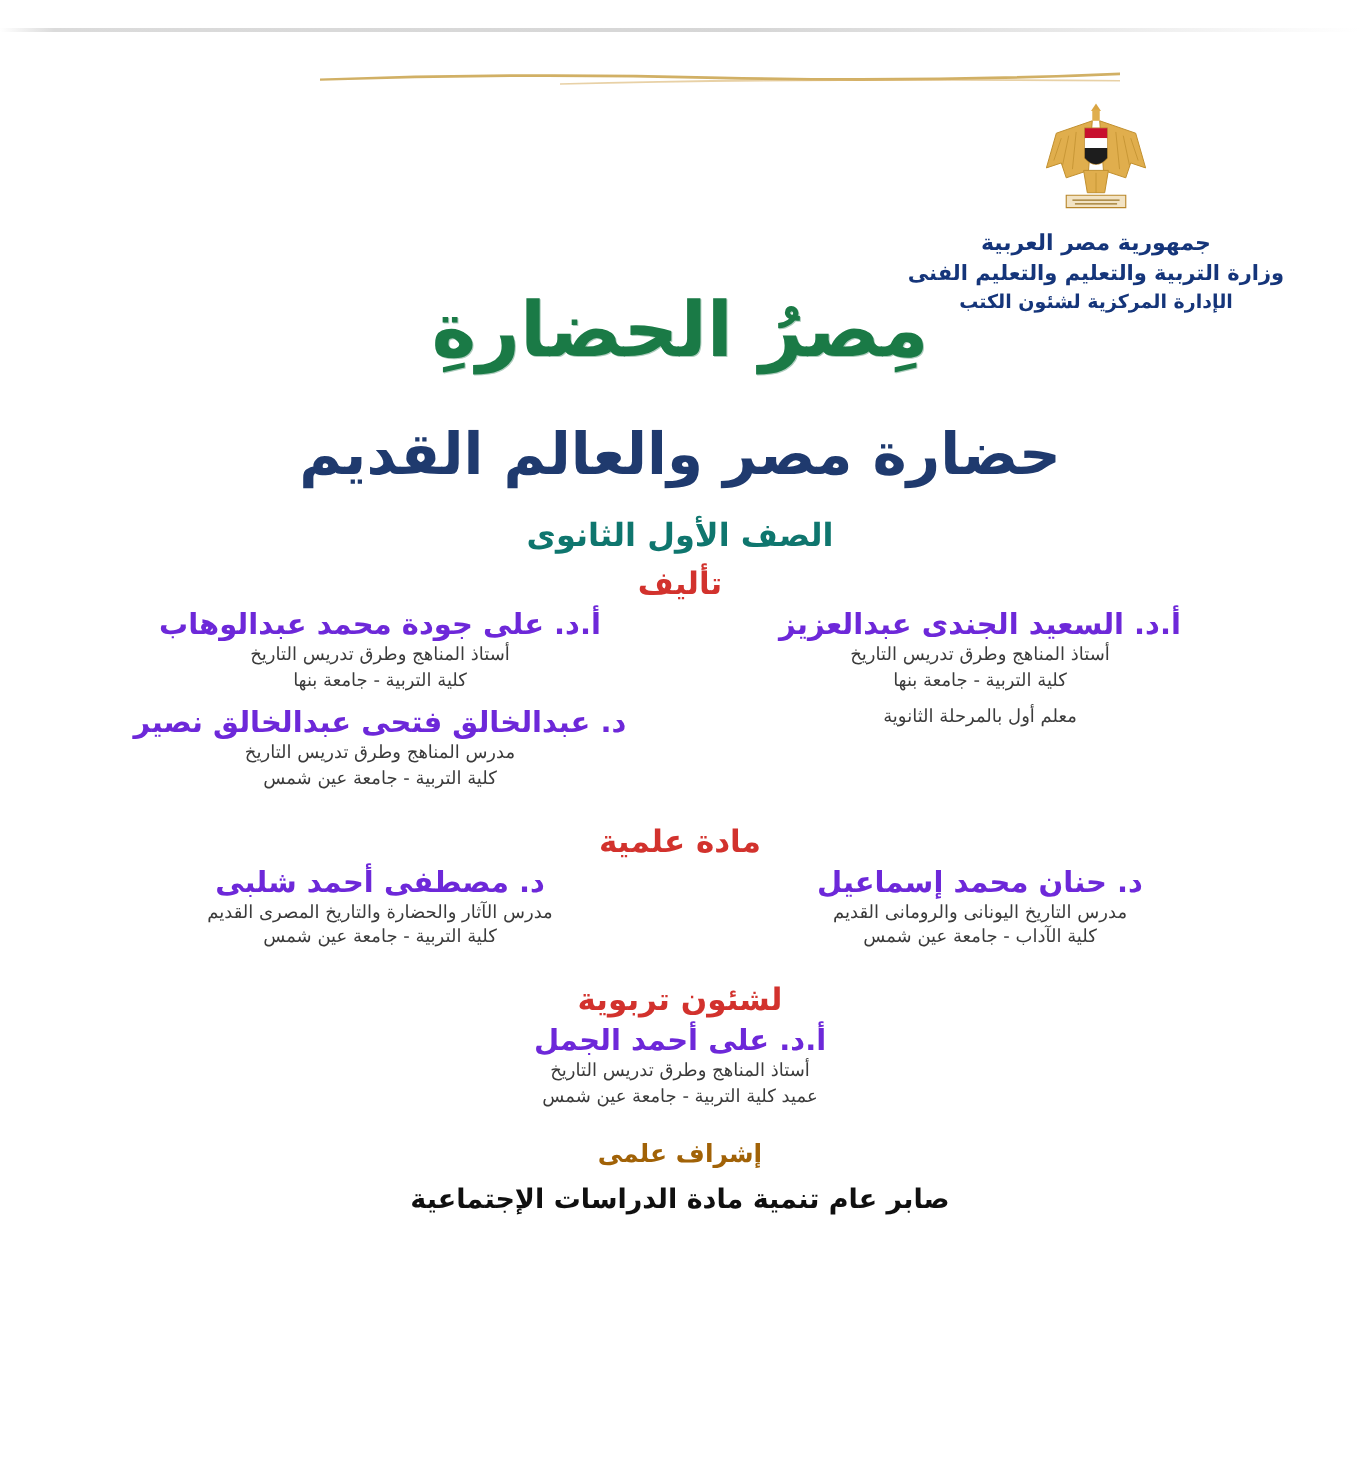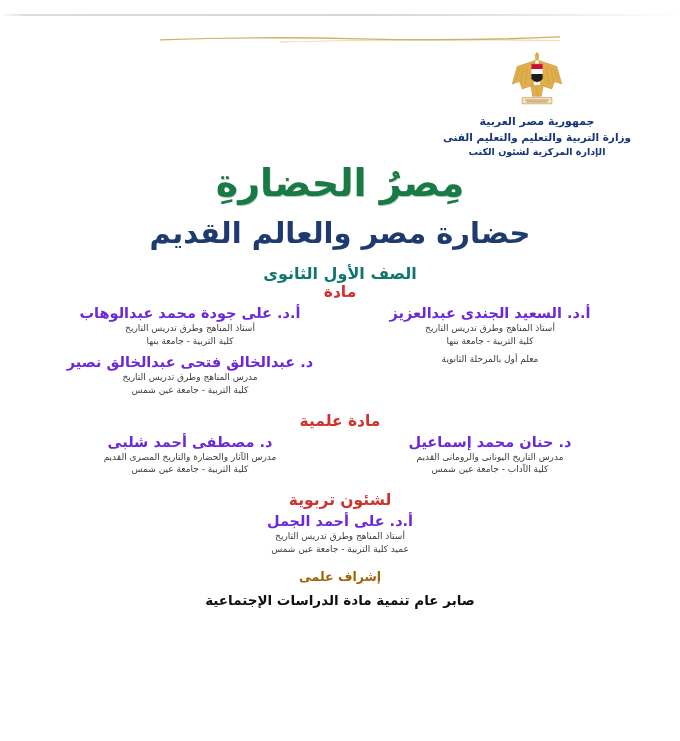--- a/index.html
+++ b/index.html
@@ -45,21 +45,21 @@
     left: 160px;
     width: 400px;
     height: 10px;
   }
   .swash svg { display: block; width: 100%; height: 100%; }
 
   
   .emblem-block {
     position: absolute;
     top: 48px;
-    right: 28px;
+    right: 17px;
     width: 230px;
     text-align: center;
   }
   .emblem {
     width: 62px;
     height: 62px;
     margin: 0 auto 4px auto;
   }
   .emblem svg { display: block; width: 100%; height: 100%; }
 
@@ -72,35 +72,35 @@
     color: #15357a;
     white-space: nowrap;
     letter-spacing: 0.2px;
   }
   .ministry-line.l1 { font-size: 11px; }
   .ministry-line.l3 { font-size: 9.5px; }
 
   
   .title-block {
     position: absolute;
-    top: 162px;
+    top: 144px;
     left: 0;
     width: 680px;
     text-align: center;
   }
   .main-title {
     font-size: 38px;
     font-weight: bold;
     color: #1a7a46;
     letter-spacing: -0.5px;
     line-height: 1.12;
     text-shadow: 0.5px 0.5px 0 rgba(20,110,65,0.35);
   }
   .sub-title {
-    margin-top: 12px;
+    margin-top: 24px;
     font-size: 29px;
     font-weight: bold;
     color: #1f3a6e;
     letter-spacing: -0.3px;
     line-height: 1.15;
   }
   .grade {
     margin-top: 14px;
     font-size: 16px;
     font-weight: bold;
@@ -228,21 +228,21 @@
 
   <div class="title-block">
     <div class="main-title">مِصرُ الحضارةِ</div>
     <div class="sub-title">حضارة مصر والعالم القديم</div>
     <div class="grade">الصف الأول الثانوى</div>
   </div>
 
   <div class="credits">
 
     <div>
-      <div class="section-heading">مادة</div>
+      <div class="section-heading">تأليف</div>
       <div class="two-col">
         <div class="col">
           <div class="person">
             <div class="person-name">أ.د. السعيد الجندى عبدالعزيز</div>
             <div class="person-aff">أستاذ المناهج وطرق تدريس التاريخ</div>
             <div class="person-aff">كلية التربية - جامعة بنها</div>
           </div>
           <div class="person">
             <div class="person-aff">معلم أول بالمرحلة الثانوية</div>
             <div class="person-aff"></div>

